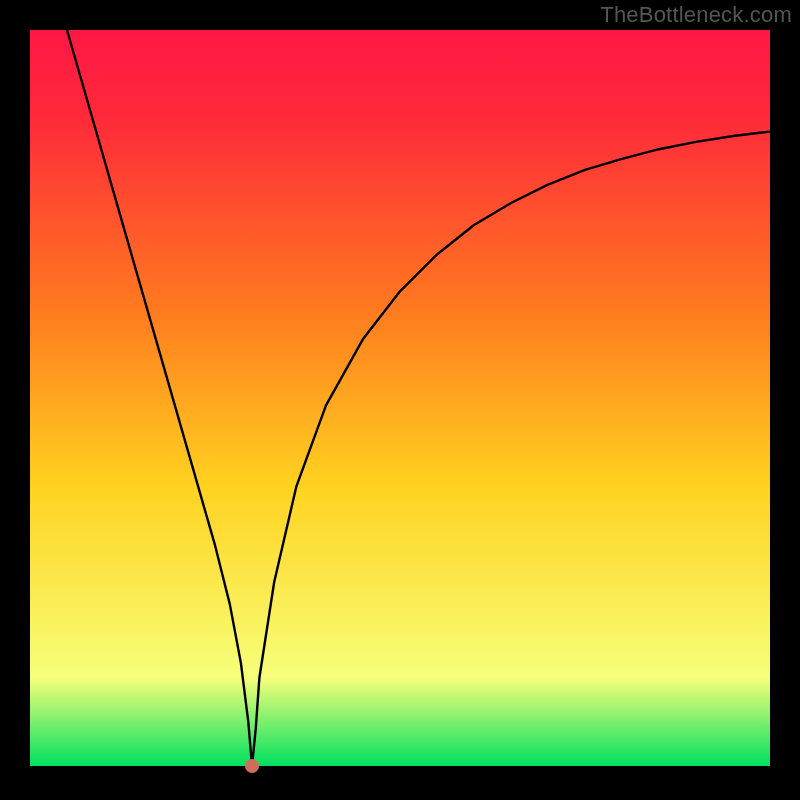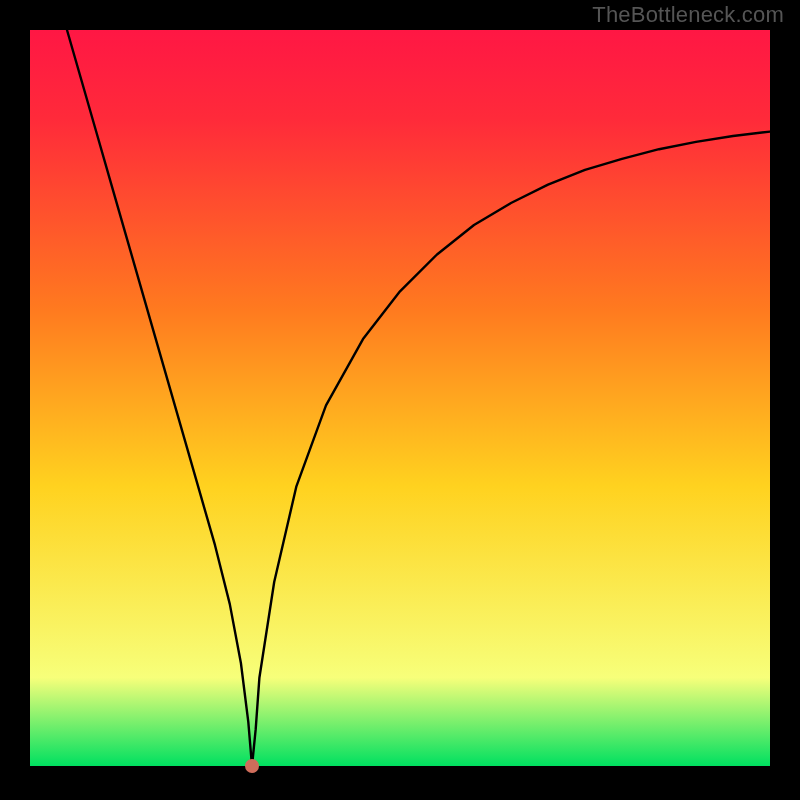--- a/index.html
+++ b/index.html
@@ -13,21 +13,21 @@
   }
   .frame {
     position: relative;
     width: 800px;
     height: 800px;
     background: #000;
   }
   .watermark {
     position: absolute;
     top: 2px;
-    right: 16px;
+    right: 8px;
     color: #555;
     font-size: 22px;
     font-weight: 500;
     letter-spacing: 0.2px;
     user-select: none;
     margin-left: 44px;
   }
   svg {
     display: block;
   }

